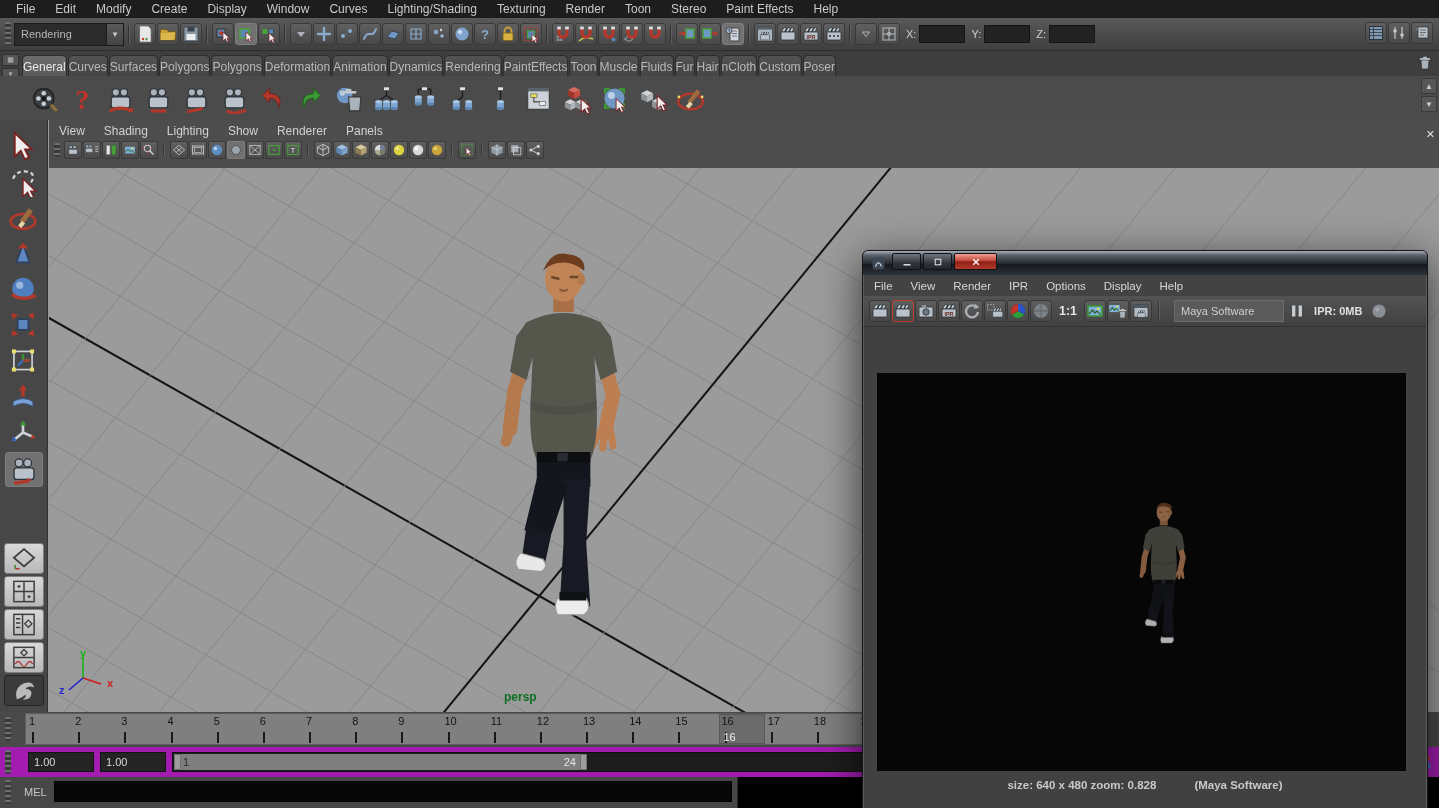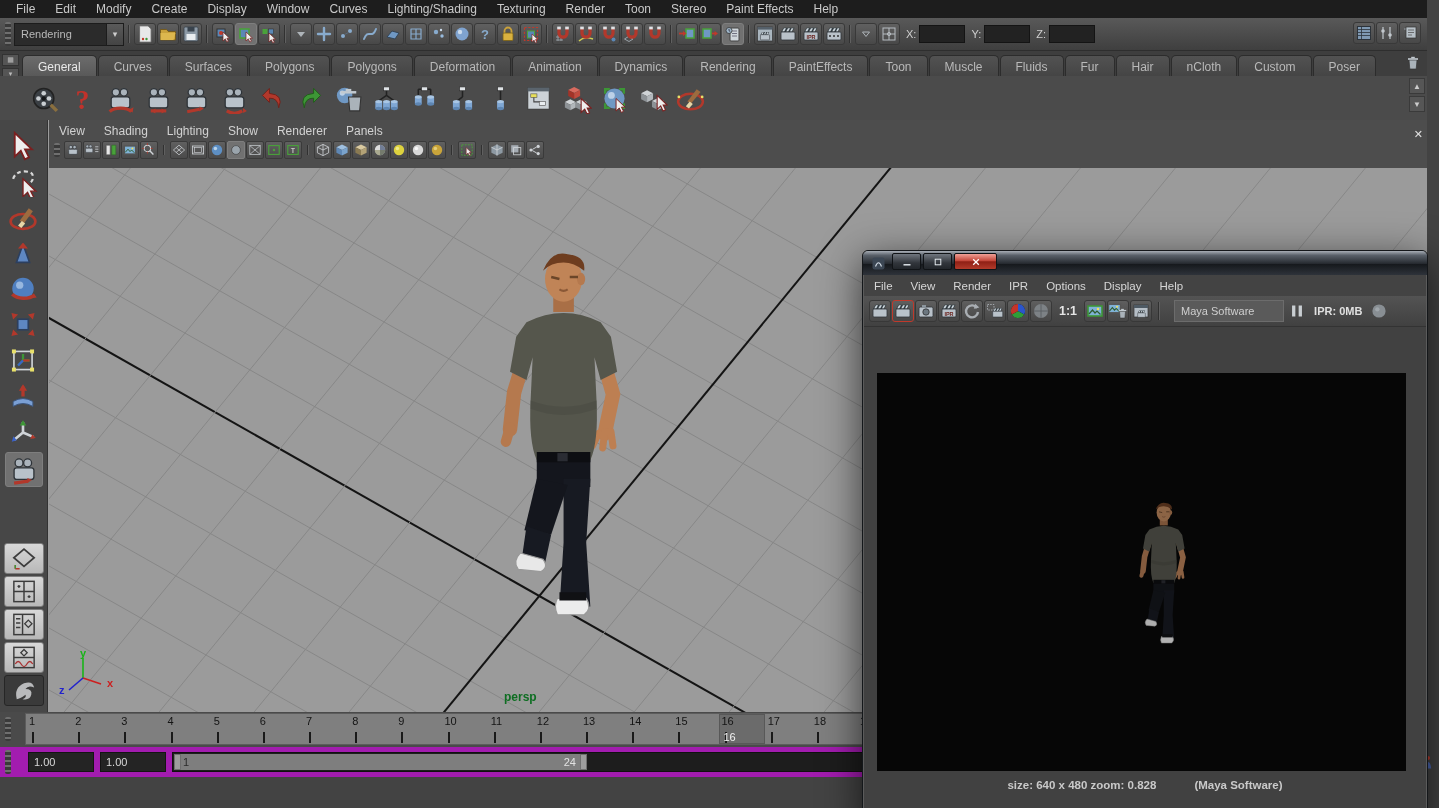--- a/index.html
+++ b/index.html
@@ -1,18 +1,18 @@
 <!DOCTYPE html>
 <html><head>
 <meta charset="utf-8">
 <style>
 html,body{margin:0;background:#222}
 #app{position:relative;width:1439px;height:808px;overflow:hidden;background:#434343;
   font-family:"Liberation Sans",sans-serif;cursor:default;user-select:none}
-.row{position:absolute;left:0;right:12px}
+.row{position:absolute;left:0;right:0}
 .vhandle{width:6px;height:24px;margin:0 3px;flex:none;
   background:repeating-linear-gradient(180deg,#6f6f6f 0 2px,#3a3a3a 2px 5px);border-radius:2px}
 
 #menubar{top:0;height:18px;background:#1d1d1d;display:flex;align-items:center;padding-left:6px;z-index:5}
 #menubar .mi{color:#c9c9c9;font-size:12px;padding:0 10px}
 
 #toolbar{top:18px;height:32px;background:linear-gradient(#595959,#3f3f3f);display:flex;align-items:center;padding-left:2px;z-index:5}
 .menuset{width:108px;height:21px;background:#2b2b2b;border:1px solid #1c1c1c;display:flex;align-items:center;flex:none}
 .menuset-label{flex:1;color:#b9b9b9;font-size:11px;padding-left:6px}
 .menuset-arrow{width:16px;height:100%;background:linear-gradient(#5a5a5a,#444);color:#ccc;font-size:9px;
@@ -25,21 +25,21 @@
 .tb-ic{background:linear-gradient(#606060,#484848);border:1px solid #393939}
 .pressed{background:#717171 !important;border:1px solid #7e7e7e !important}
 .sel-red{border:1px solid #c0392b !important}
 .coord-label{color:#cfcfcf;font-size:11px;margin:0 3px 0 6px}
 .coord-input{width:46px;height:18px;background:#222;border:1px solid #141414;color:#ddd;font-size:11px;padding:0 4px;box-sizing:border-box}
 .tb-right{position:absolute;right:6px;top:4px}
 
 #shelf-tabs{top:50px;height:26px;background:#3e3e3e;display:flex;align-items:flex-end;padding-left:22px;z-index:5;border-top:1px solid #2e2e2e}
 .shelf-toggles{position:absolute;left:2px;top:3px;display:flex;flex-direction:column;gap:2px}
 .sh-tgl{width:15px;height:10px;background:#555;border:1px solid #333;color:#bbb;font-size:7px;line-height:9px;text-align:center}
-.tab{height:22px;box-sizing:border-box;padding:0 15px;display:flex;align-items:center;background:linear-gradient(#525252,#444);
+.tab{height:22px;box-sizing:border-box;padding:0 0;display:flex;align-items:center;background:linear-gradient(#525252,#444);
   color:#b9b9b9;font-size:12px;border:1px solid #2c2c2c;border-bottom:none;border-radius:5px 5px 0 0;margin-right:1px;flex:none}
 .tab.active{background:linear-gradient(#6c6c6c,#585858);color:#e8e8e8}
 .shelf-trash{position:absolute;right:4px;top:2px;width:20px;height:20px}
 #shelf-row{top:76px;height:44px;background:#4b4b4b;display:flex;align-items:center;padding-left:26px;z-index:5}
 .ic30{width:31px;height:31px;flex:none;margin:0 3px}
 .shelf-scroll{position:absolute;right:2px;top:2px;display:flex;flex-direction:column;gap:2px}
 .sh-arrow{width:14px;height:14px;background:#565656;border:1px solid #3a3a3a;color:#ccc;font-size:8px;
   display:flex;align-items:center;justify-content:center}
 
 #main{top:120px;height:592px;background:#9b9b9b}
@@ -1370,20 +1370,26 @@
     <span id="rs-key"><svg viewBox="0 0 20 20">
           <circle cx="7" cy="7.5" r="3.2" fill="none" stroke="#b9bec2" stroke-width="1.8"></circle>
           <path d="M9.5 10 L16 16.5 M12.5 13 l2 -2 M14.5 15 l2 -2" stroke="#b9bec2" stroke-width="1.6"></path>
         </svg></span>
     <span id="rs-animpref"><svg viewBox="0 0 20 20">
           <circle cx="10" cy="5" r="2.5" fill="#c23b2e"></circle>
           <path d="M6 18 q1 -8 4 -8 q3 0 4 8 Z" fill="#4a66b0"></path>
         </svg></span>
   </div>
 
+  <div id="command-row" class="row">
+    <span id="cl-handle" class="vhandle"></span>
+    <span id="mel-label">MEL</span>
+    <input id="mel-input" style="">
+    <div id="script-output"></div>
+  </div>
 
   <svg width="0" height="0" style="position:absolute">
     <symbol id="maya-man" viewBox="0 0 100 200">
       <path d="M33 52 L27 72 L25 90" stroke="#b5794e" stroke-width="7" fill="none" stroke-linecap="round"></path>
       <path d="M25 89 l-2 7" stroke="#b5794e" stroke-width="5" stroke-linecap="round"></path>
       <path d="M69 52 L75 73 L71 92" stroke="#bd7f52" stroke-width="7" fill="none" stroke-linecap="round"></path>
       <path d="M71 91 l-1 8 M74 91 l1 7 M68 92 l-3 6" stroke="#bd7f52" stroke-width="3.4" stroke-linecap="round"></path>
       <path d="M38 103 h26 v15 h-26 Z" fill="#14161d"></path>
       <path d="M51 114 L64 114 L62 145 L64 176 L49 177 L51 145 Z" fill="#171a22"></path>
       <path d="M38 114 L53 117 L45 141 L32 139 Z" fill="#14161d"></path>

